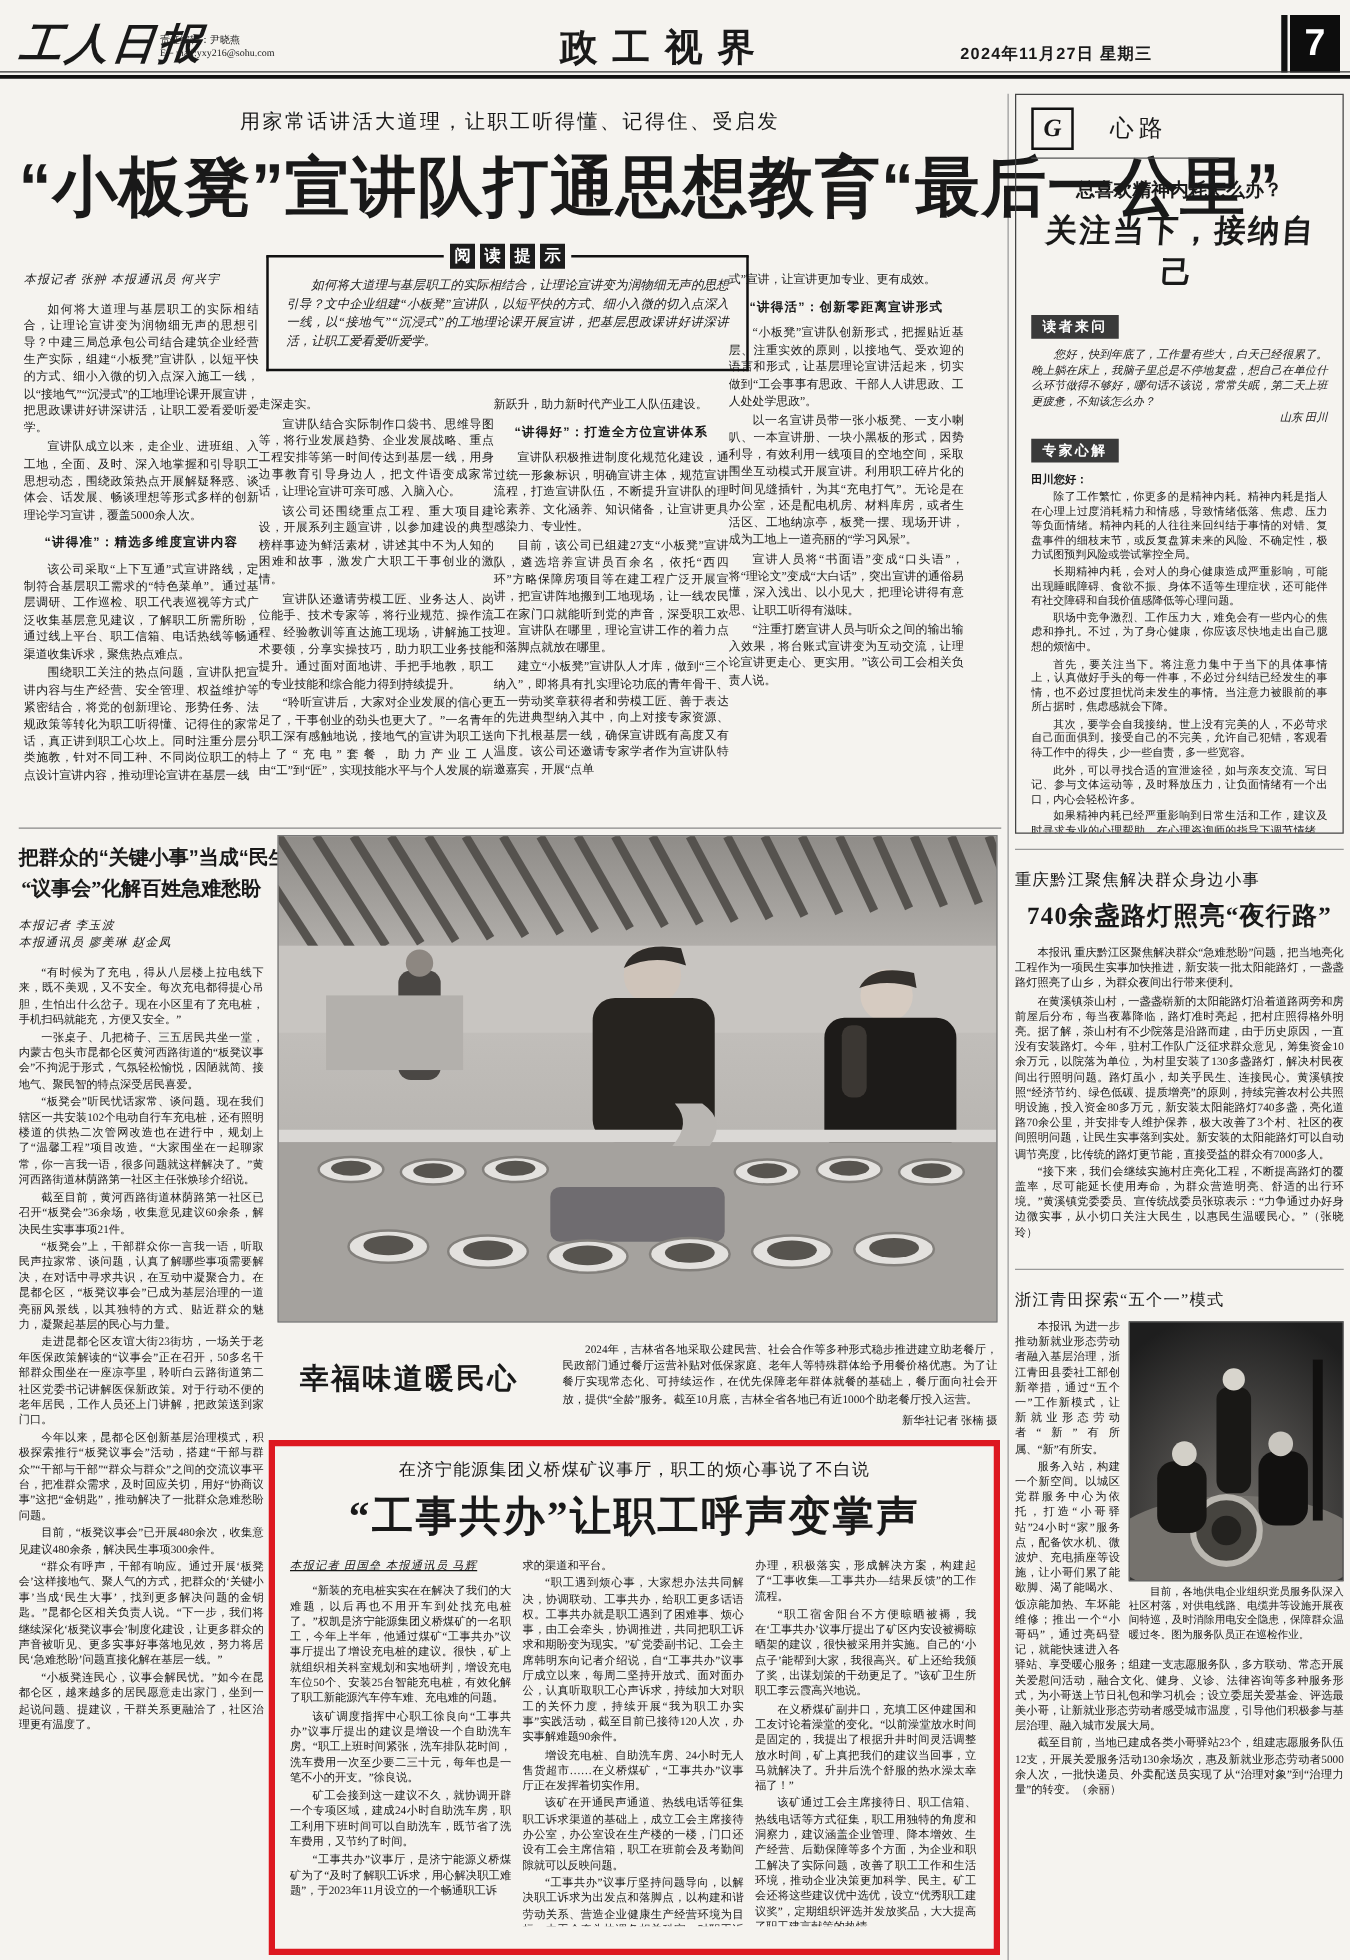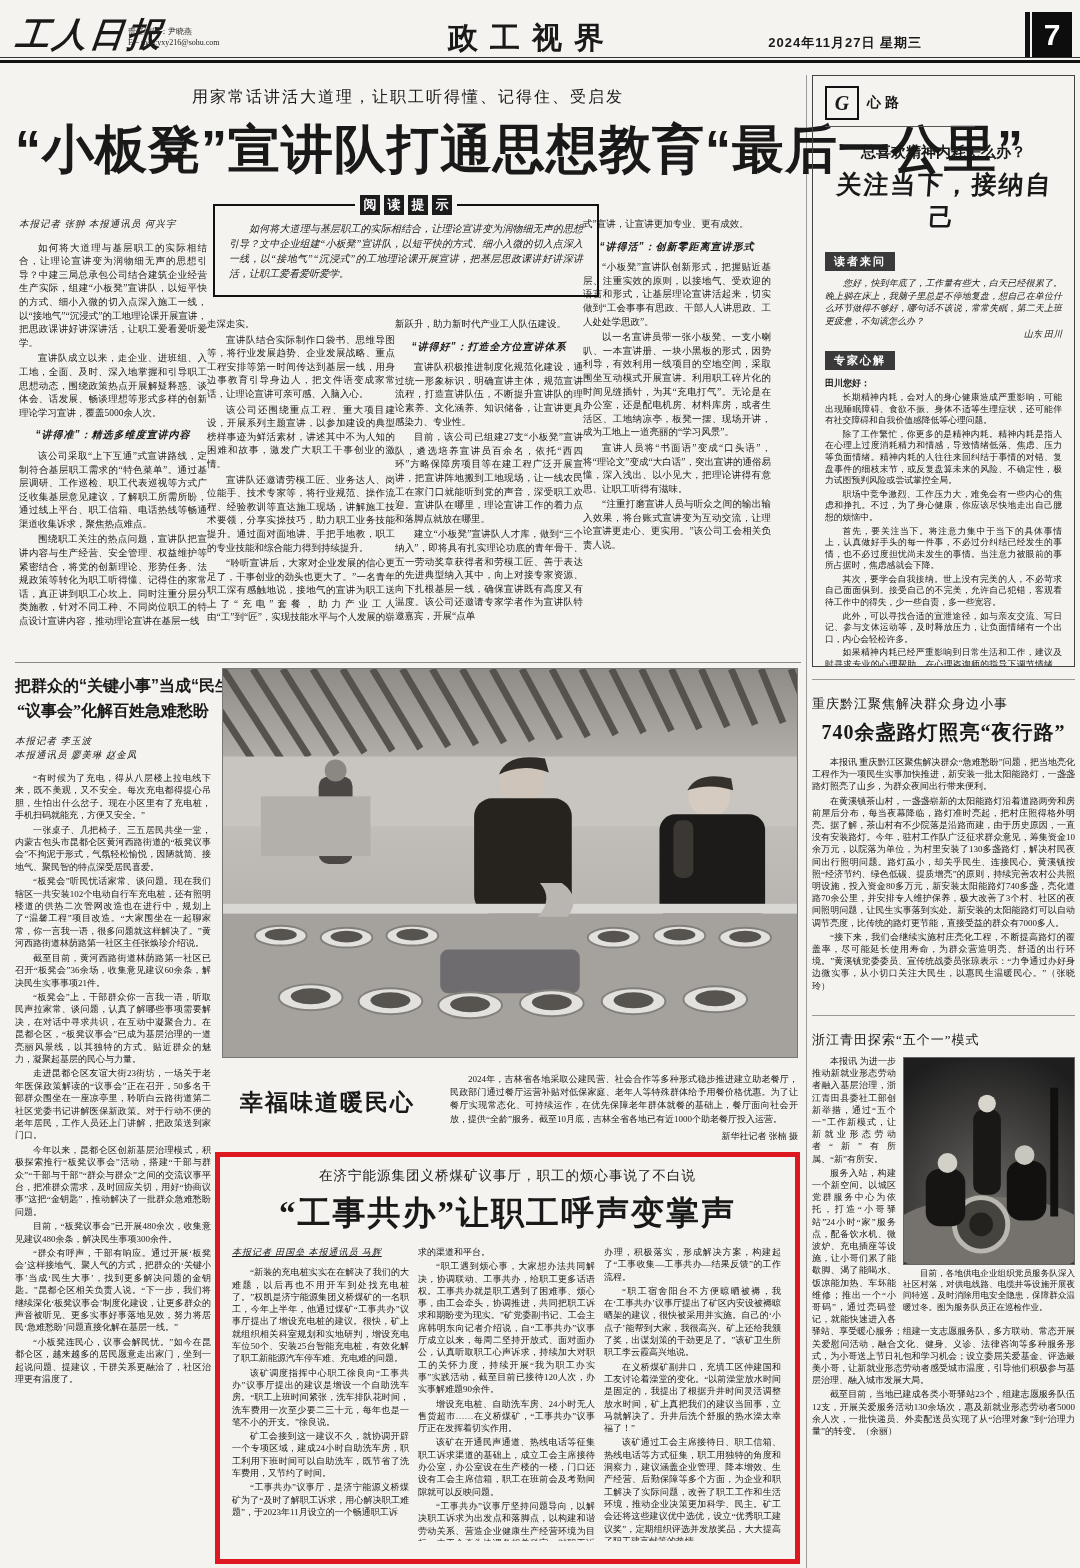--- a/index.html
+++ b/index.html
@@ -27,21 +27,21 @@
   .lead-kicker{position:absolute;left:0;top:12px;width:100%;text-align:center;
                font-size:16px;letter-spacing:2px;}
   .lead-headline{position:absolute;left:0;top:40px;width:100%;text-align:center;
                  font-size:52px;font-weight:bold;letter-spacing:1px;white-space:nowrap;}
   .lead-cols{position:absolute;left:4px;top:143px;width:782px;height:442px;display:flex;}
   .lead-col{width:188px;height:442px;overflow:hidden;font-size:9.5px;line-height:13.6px;position:relative;}
   .pad-top{padding-top:100px;}
   .byline{font-size:9.5px;margin:0 0 10px;letter-spacing:1px;font-style:italic;}
   .blk{margin:0 0 2px;text-indent:2em;text-align:justify;}
   .blk-h{text-indent:0;text-align:center;font-weight:bold;letter-spacing:1px;margin:8px 0;
-         font-family:"Liberation Sans","DejaVu Sans",sans-serif;font-size:10px;font-style:italic;}
+         font-family:"Liberation Sans","DejaVu Sans",sans-serif;font-size:10px;}
   .blk-cont{text-indent:0;}
 
   
   .tip{position:absolute;left:198px;top:130px;width:382px;height:90px;border:2px solid #111;border-top:none;}
   .tip-head{position:absolute;left:-2px;right:-2px;top:-10px;display:flex;align-items:center;gap:5px;}
   .tip-head .hline{flex:1;height:2px;background:#111;}
   .tip-sq{width:20px;height:20px;background:#1c1c1c;color:#fff;font-size:13px;font-weight:bold;
           display:flex;align-items:center;justify-content:center;}
   .tip-body{padding:16px 14px 6px;font-size:10px;line-height:15px;text-align:justify;
             font-style:italic;text-indent:2em;}
@@ -75,21 +75,21 @@
   .red-col{width:177px;height:295px;overflow:hidden;font-size:9px;line-height:12.3px;}
   .red-byline{font-size:9px;font-style:italic;margin:0 0 8px;letter-spacing:1px;text-decoration:underline;}
 
   
   .sidebar{position:absolute;left:812px;top:75px;width:263px;height:1493px;}
   .xinlu{position:absolute;left:0;top:0;width:263px;height:592px;border:1px solid #444;
          box-sizing:border-box;padding:10px 12px;overflow:hidden;}
   .xl-head{display:flex;align-items:center;gap:8px;border-bottom:1px solid #555;padding-bottom:6px;width:150px;}
   .xl-logo{width:30px;height:30px;border:2px solid #111;display:flex;align-items:center;justify-content:center;
            font-size:20px;font-weight:bold;font-style:italic;}
-  .xl-name{font-size:14px;font-weight:bold;letter-spacing:4px;}
+  .xl-name{font-size:19px;font-weight:normal;letter-spacing:4px;margin-left:21px;}
   .xl-kicker{text-align:center;font-size:15px;font-weight:bold;margin:16px 0 6px;
              font-family:"Liberation Sans","DejaVu Sans",sans-serif;}
   .xl-headline{text-align:center;font-size:25px;font-weight:bold;letter-spacing:2px;
                transform:skewX(-4deg);margin:2px 0 14px;}
   .tagblock{display:inline-block;background:#3a3a3a;color:#fff;font-size:11px;font-weight:bold;
             padding:2px 9px;letter-spacing:2px;margin:4px 0 6px;}
   .reader-text{font-size:9px;line-height:12.6px;text-align:justify;font-style:italic;text-indent:2em;}
   .reader-sign{text-align:right;font-size:9px;font-style:italic;margin:1px 0 6px;}
   .expert-body{font-size:8.8px;line-height:11.6px;}
   .expert-salute{font-weight:bold;font-size:9px;margin:2px 0;}
@@ -339,22 +339,22 @@
       <div class="xl-kicker">总喜欢精神内耗怎么办？</div>
       <div class="xl-headline">关注当下，接纳自己</div>
       <div class="tagblock sans">读者来问</div>
       <div class="reader-text">您好，快到年底了，工作量有些大，白天已经很累了。晚上躺在床上，我脑子里总是不停地复盘，想自己在单位什么环节做得不够好，哪句话不该说，常常失眠，第二天上班更疲惫，不知该怎么办？</div>
       <div class="reader-sign">山东 田川</div>
       <div class="tagblock sans">专家心解</div>
       <div class="expert-body">
         <div class="expert-salute">田川您好：</div>
         <div>
 
-        <p class="para">长期精神内耗，会对人的身心健康造成严重影响，可能出现睡眠障碍、食欲不振、身体不适等生理症状，还可能伴有社交障碍和自我价值感降低等心理问题。</p>
-            <p class="para">除了工作繁忙，你更多的是精神内耗。精神内耗是指人在心理上过度消耗精力和情感，导致情绪低落、焦虑、压力等负面情绪。精神内耗的人往往来回纠结于事情的对错、复盘事件的细枝末节，或反复盘算未来的风险、不确定性，极力试图预判风险或尝试掌控全局。</p>
+        <p class="para">除了工作繁忙，你更多的是精神内耗。精神内耗是指人在心理上过度消耗精力和情感，导致情绪低落、焦虑、压力等负面情绪。精神内耗的人往往来回纠结于事情的对错、复盘事件的细枝末节，或反复盘算未来的风险、不确定性，极力试图预判风险或尝试掌控全局。</p>
+            <p class="para">长期精神内耗，会对人的身心健康造成严重影响，可能出现睡眠障碍、食欲不振、身体不适等生理症状，还可能伴有社交障碍和自我价值感降低等心理问题。</p>
             <p class="para">职场中竞争激烈、工作压力大，难免会有一些内心的焦虑和挣扎。不过，为了身心健康，你应该尽快地走出自己臆想的烦恼中。</p>
             <p class="para">首先，要关注当下。将注意力集中于当下的具体事情上，认真做好手头的每一件事，不必过分纠结已经发生的事情，也不必过度担忧尚未发生的事情。当注意力被眼前的事所占据时，焦虑感就会下降。</p>
             <p class="para">其次，要学会自我接纳。世上没有完美的人，不必苛求自己面面俱到。接受自己的不完美，允许自己犯错，客观看待工作中的得失，少一些自责，多一些宽容。</p>
             <p class="para">此外，可以寻找合适的宣泄途径，如与亲友交流、写日记、参与文体运动等，及时释放压力，让负面情绪有一个出口，内心会轻松许多。</p>
             <p class="para">如果精神内耗已经严重影响到日常生活和工作，建议及时寻求专业的心理帮助，在心理咨询师的指导下调节情绪、重建自信，逐步走出内耗，充实内心，好好经营当下的每一步。</p>
           </div>
 
       </div>
     </div>
 

